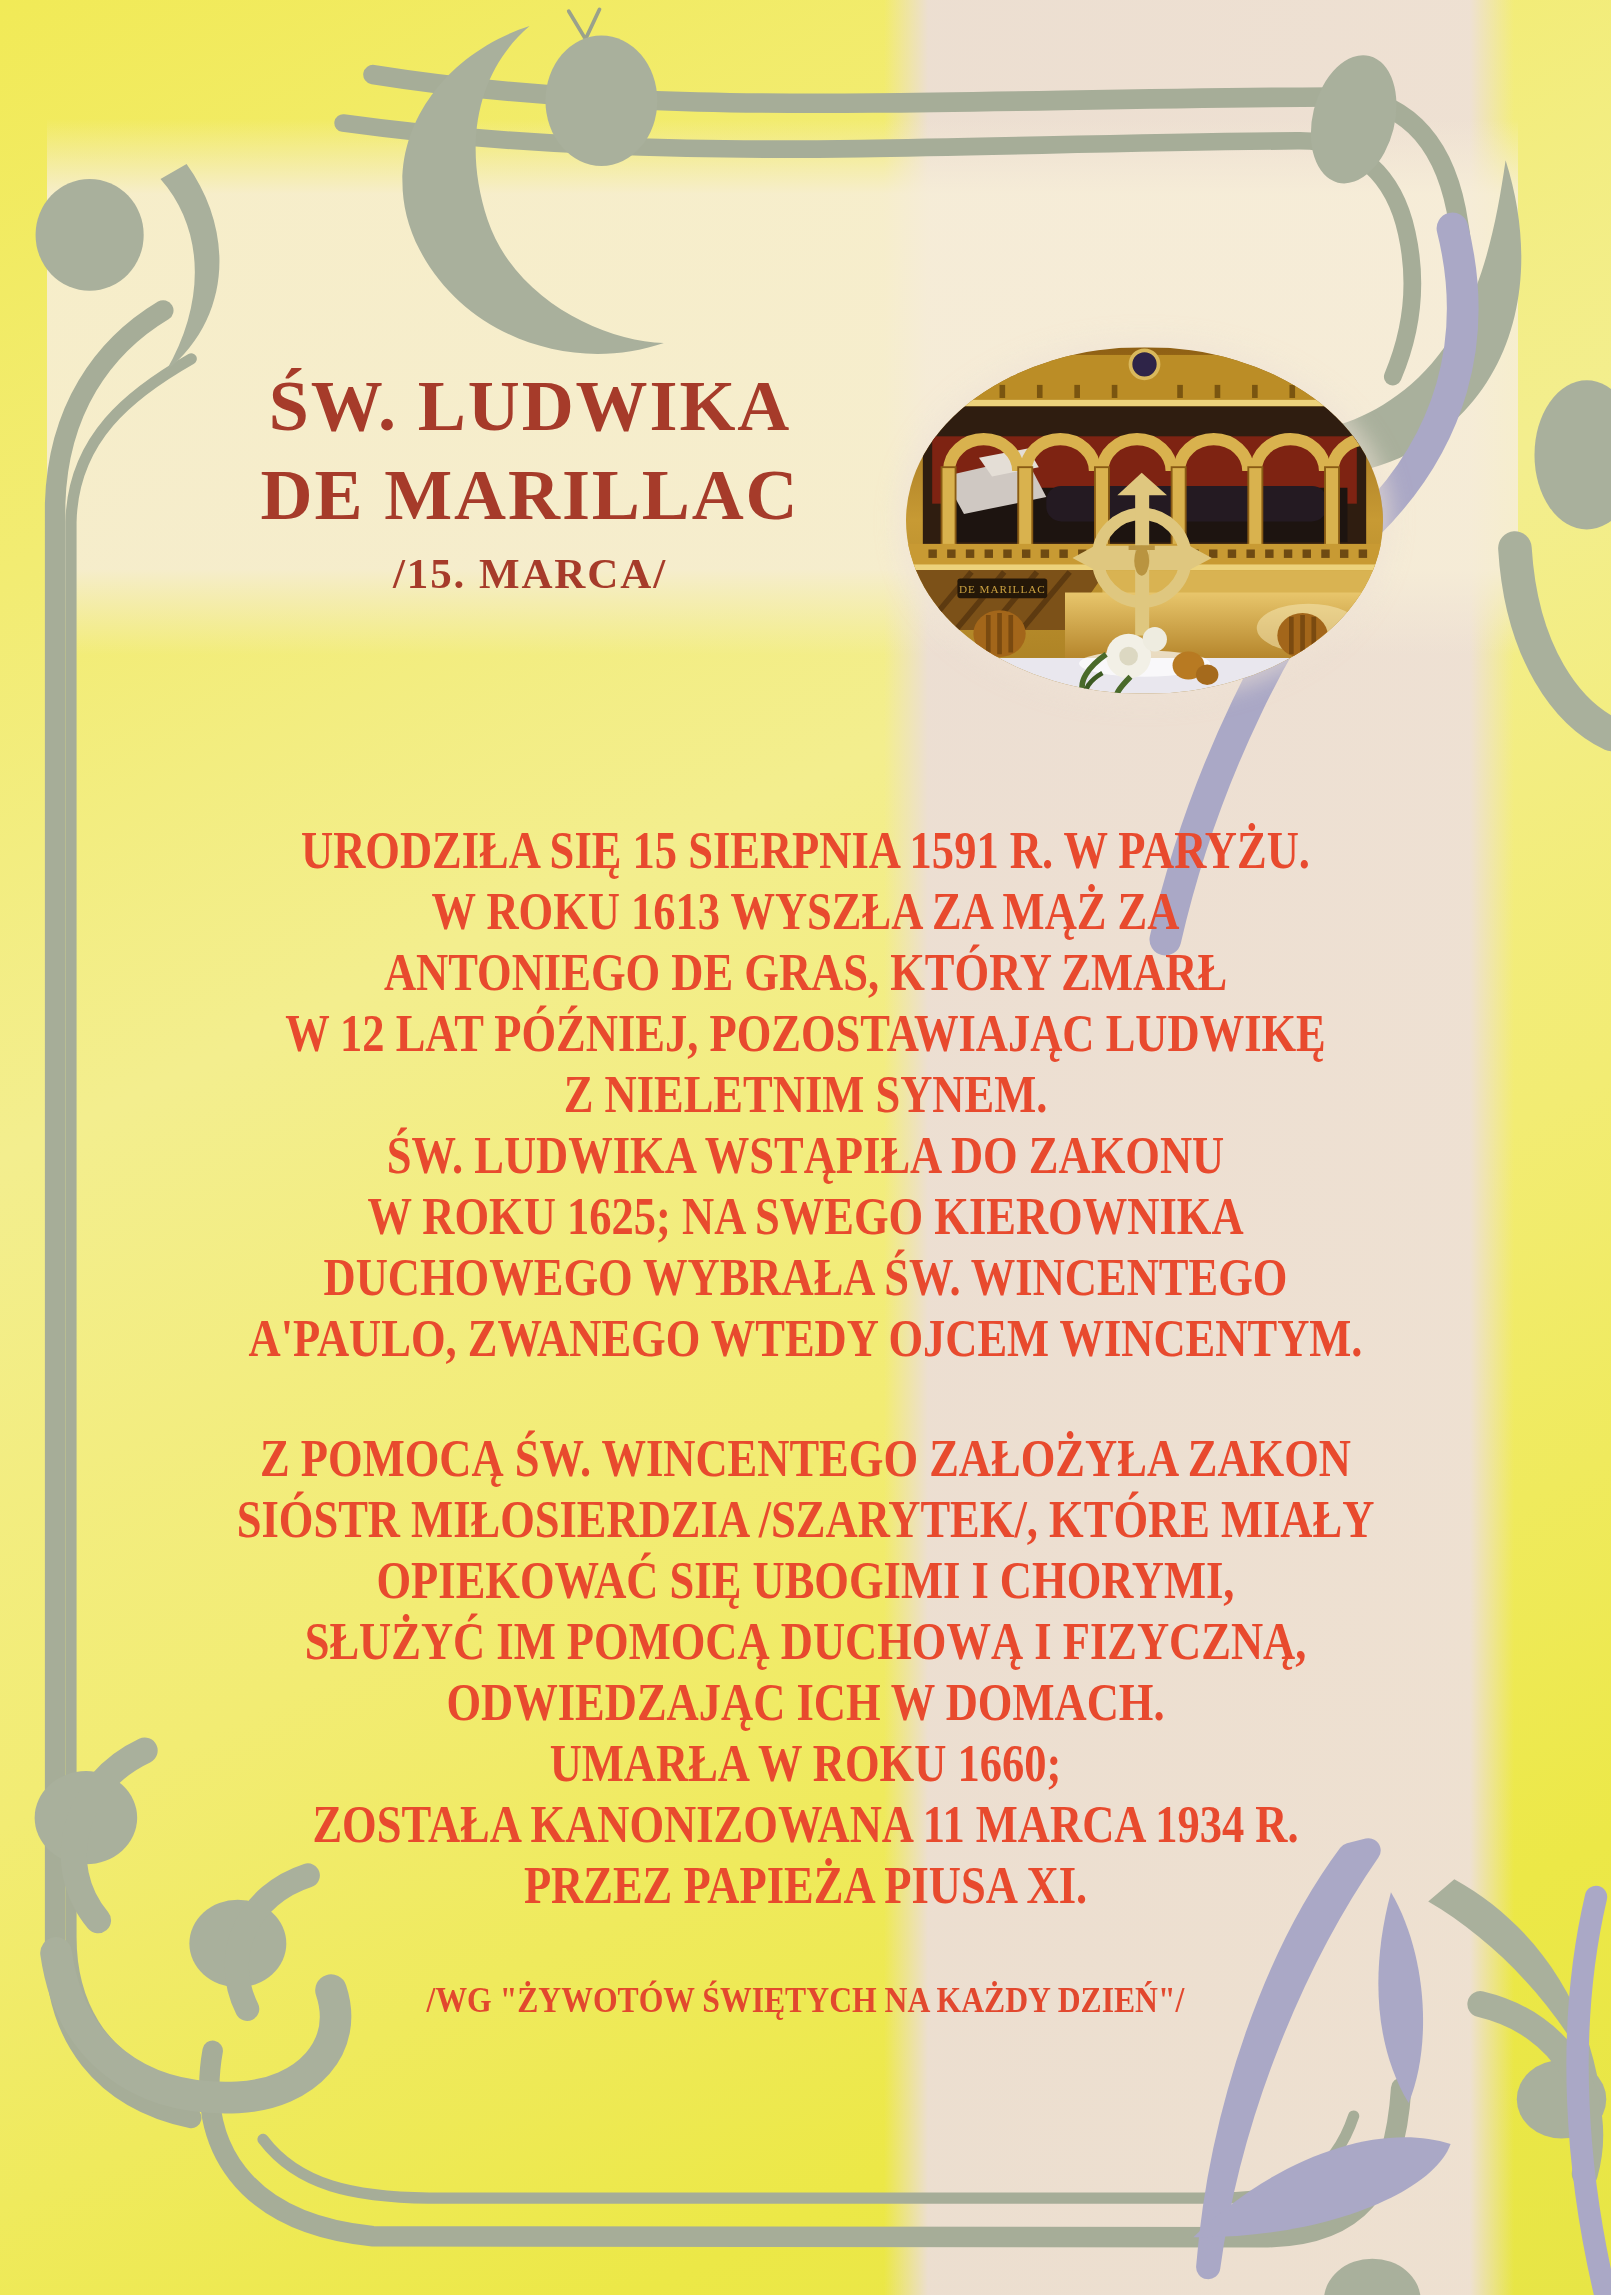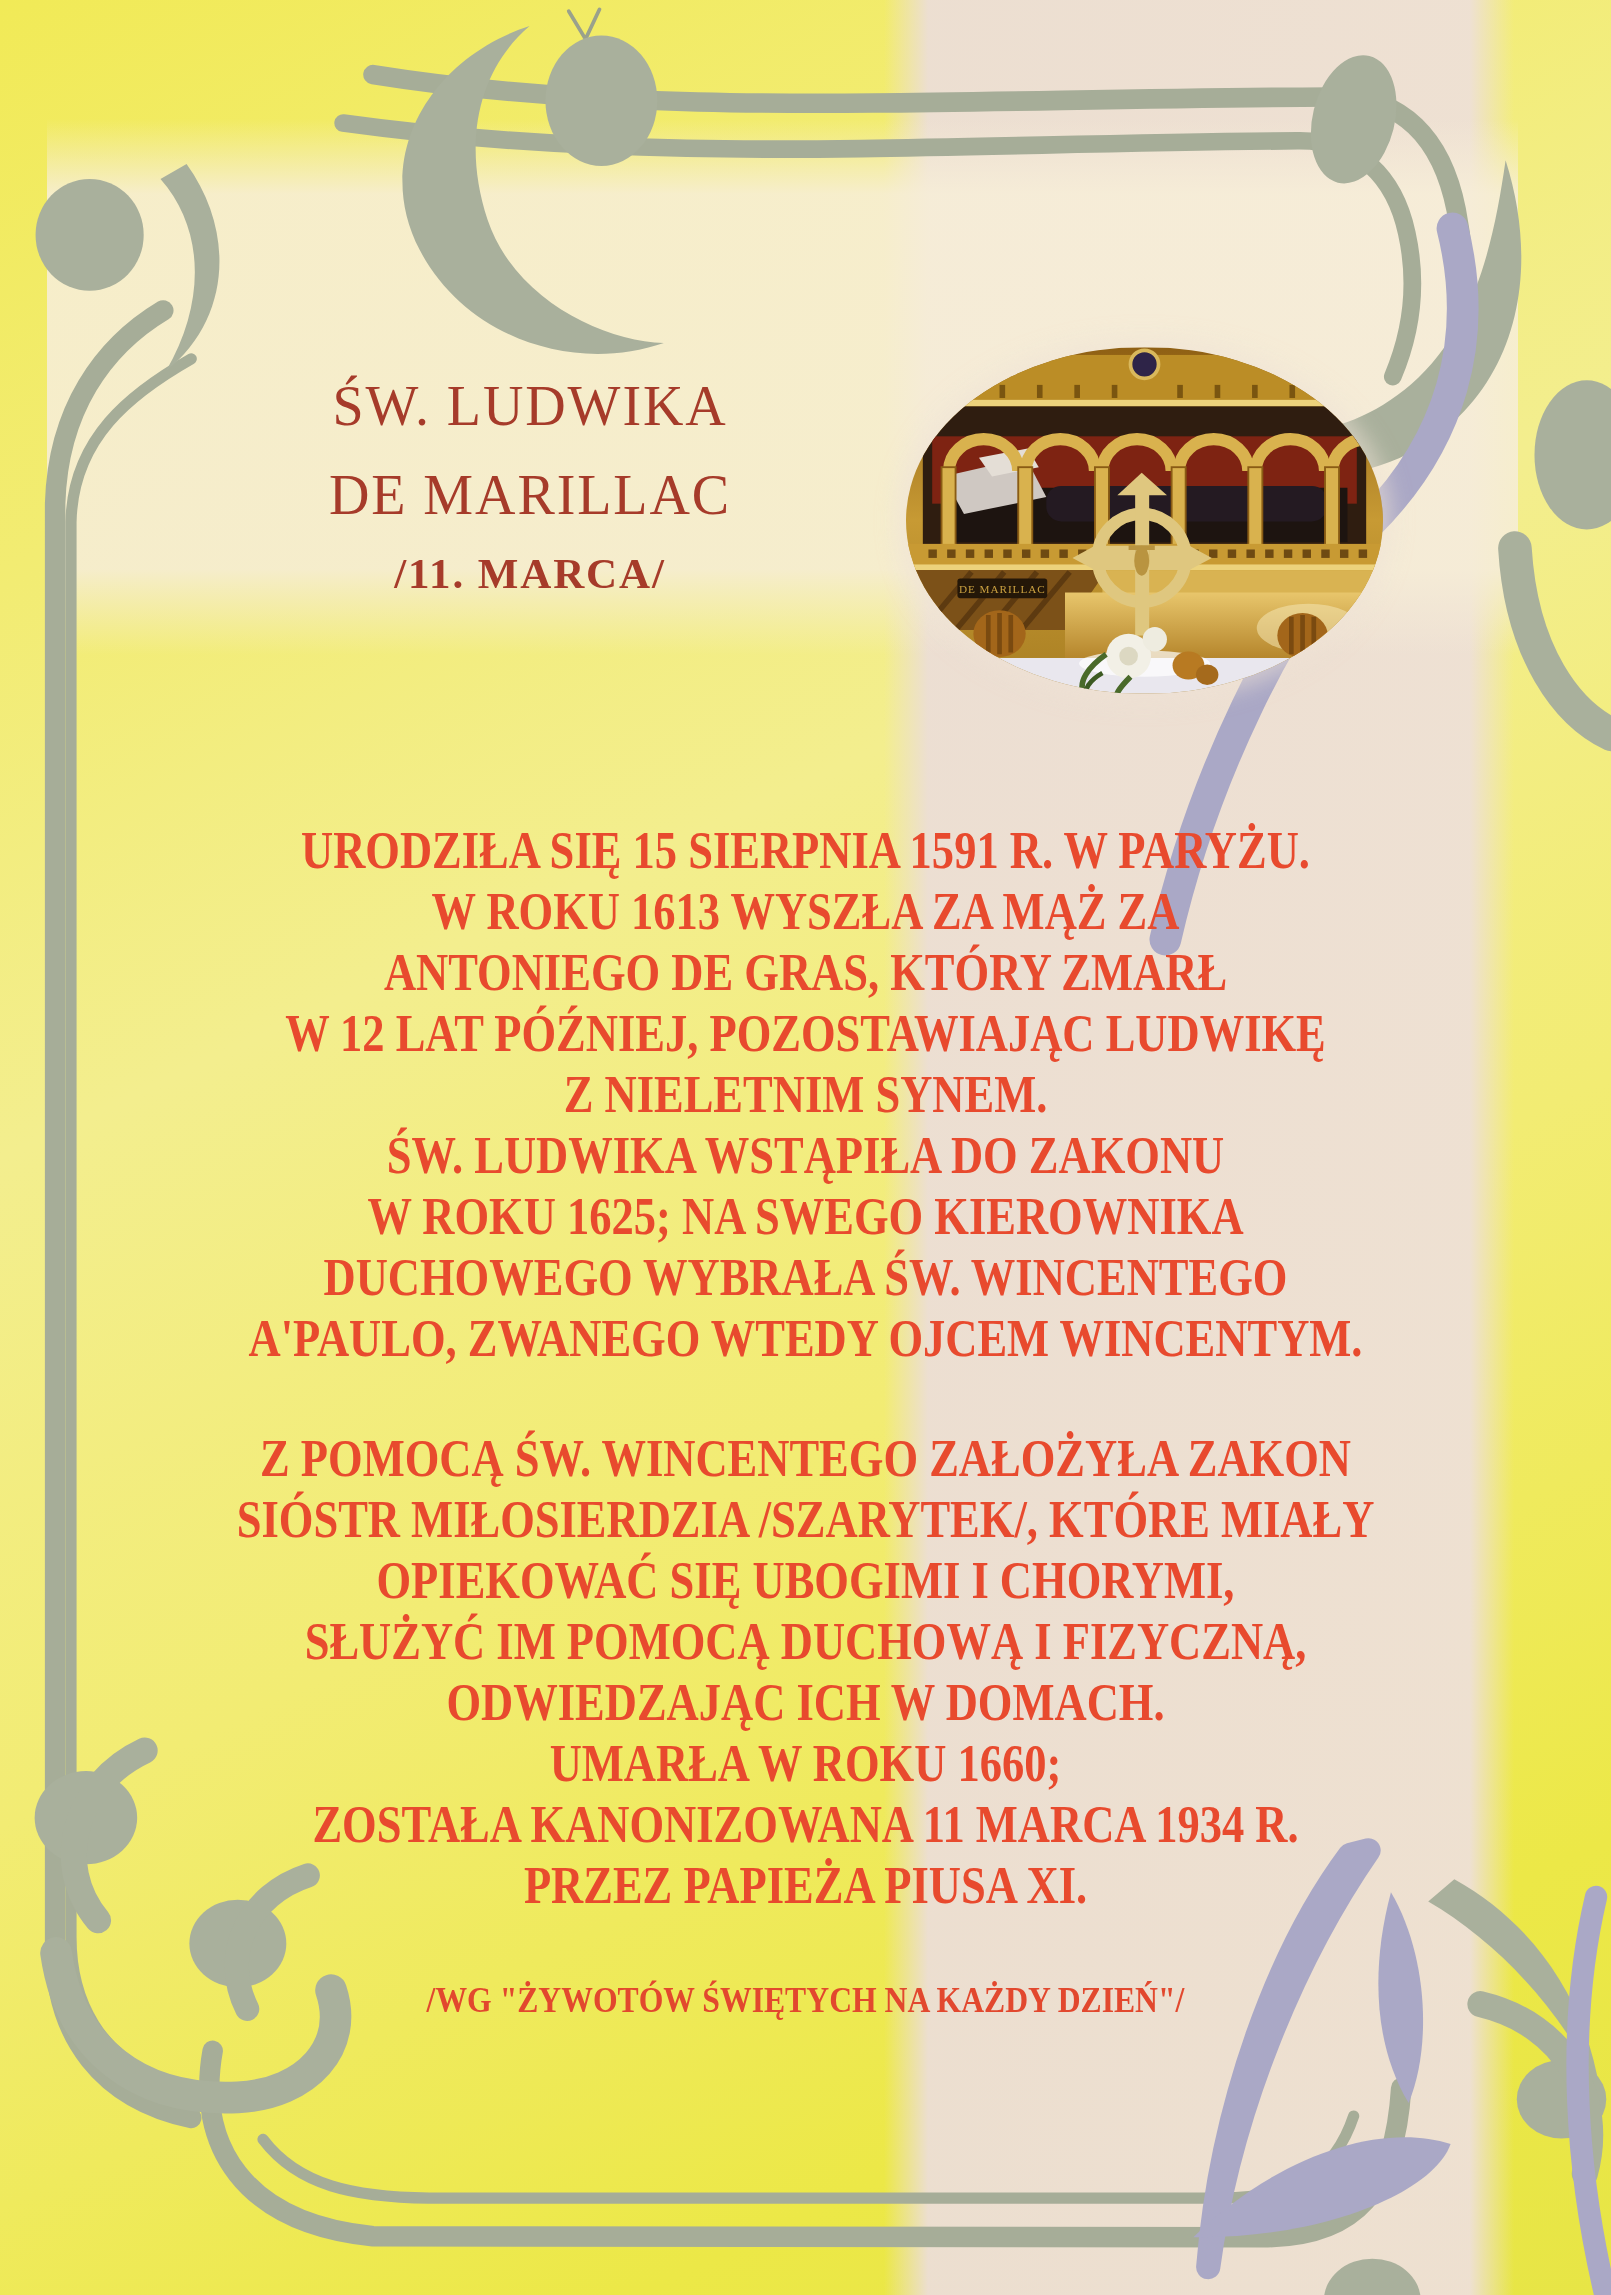--- a/index.html
+++ b/index.html
@@ -24,21 +24,21 @@
     position:absolute;z-index:3;
     left:906px;top:347px;width:477px;height:347px;
     border-radius:50%;overflow:hidden;
     box-shadow:0 0 20.5px 9.3px rgba(238,226,214,.55);
   }
   .title-block{
     position:absolute;z-index:4;
     left:157px;top:362px;width:746px;
     text-align:center;color:#a63b2a;
   }
-  .title-line{font-size:56px;font-weight:normal;line-height:89px;letter-spacing:1.9px;}
+  .title-line{font-size:72px;font-weight:bold;line-height:89px;letter-spacing:1.9px;}
   .title-sub{font-size:43px;font-weight:bold;letter-spacing:1.9px;margin-top:9.3px;}
   .body-text{
     position:absolute;z-index:4;left:65px;width:1481px;
     text-align:center;color:#e84a2e;font-weight:bold;
     transform:scaleX(.84);transform-origin:50% 50%;
   }
   .body-text .bline{font-size:53px;line-height:61px;white-space:nowrap;letter-spacing:0;}
   .para1{top:820px;}
   .para2{top:1428px;}
   .footer-note{
@@ -239,21 +239,21 @@
         <path d="M 214 328 C 194 342 184 358 190 370" stroke="#4a6a2a" stroke-width="6" fill="none"></path>
         <path d="M 240 352 C 228 364 222 372 226 380" stroke="#4a6a2a" stroke-width="6" fill="none"></path>
         <path d="M 210 348 C 196 356 190 366 192 374" stroke="#3c5a22" stroke-width="5" fill="none"></path>
       </g>
     </svg>
   </div>
 
   <div class="title-block">
     <div class="title-line">ŚW. LUDWIKA</div>
     <div class="title-line">DE MARILLAC</div>
-    <div class="title-sub">/11. MARCA/</div>
+    <div class="title-sub">/15. MARCA/</div>
   </div>
 
   <div class="body-text para1">
     <div class="bline">URODZIŁA SIĘ 15 SIERPNIA 1591 R. W PARYŻU.</div>
     <div class="bline">W ROKU 1613 WYSZŁA ZA MĄŻ ZA</div>
     <div class="bline">ANTONIEGO DE GRAS, KTÓRY ZMARŁ</div>
     <div class="bline">W 12 LAT PÓŹNIEJ, POZOSTAWIAJĄC LUDWIKĘ</div>
     <div class="bline">Z NIELETNIM SYNEM.</div>
     <div class="bline">ŚW. LUDWIKA WSTĄPIŁA DO ZAKONU</div>
     <div class="bline">W ROKU 1625; NA SWEGO KIEROWNIKA</div>

